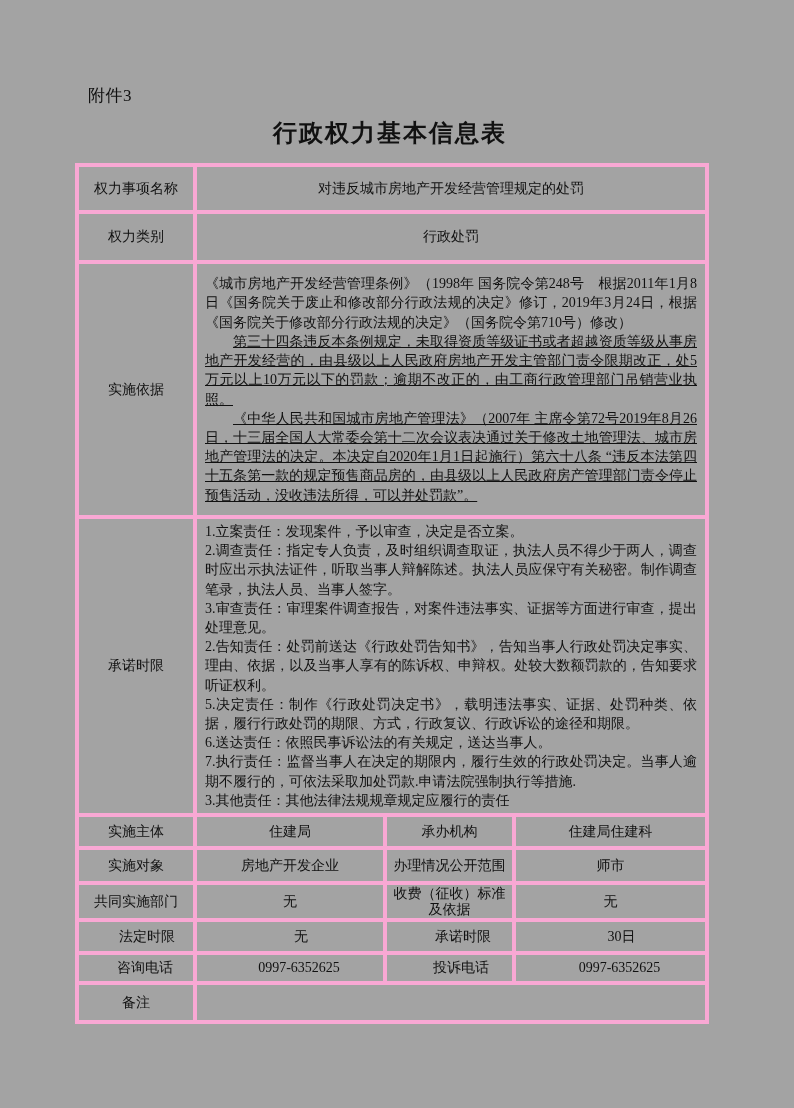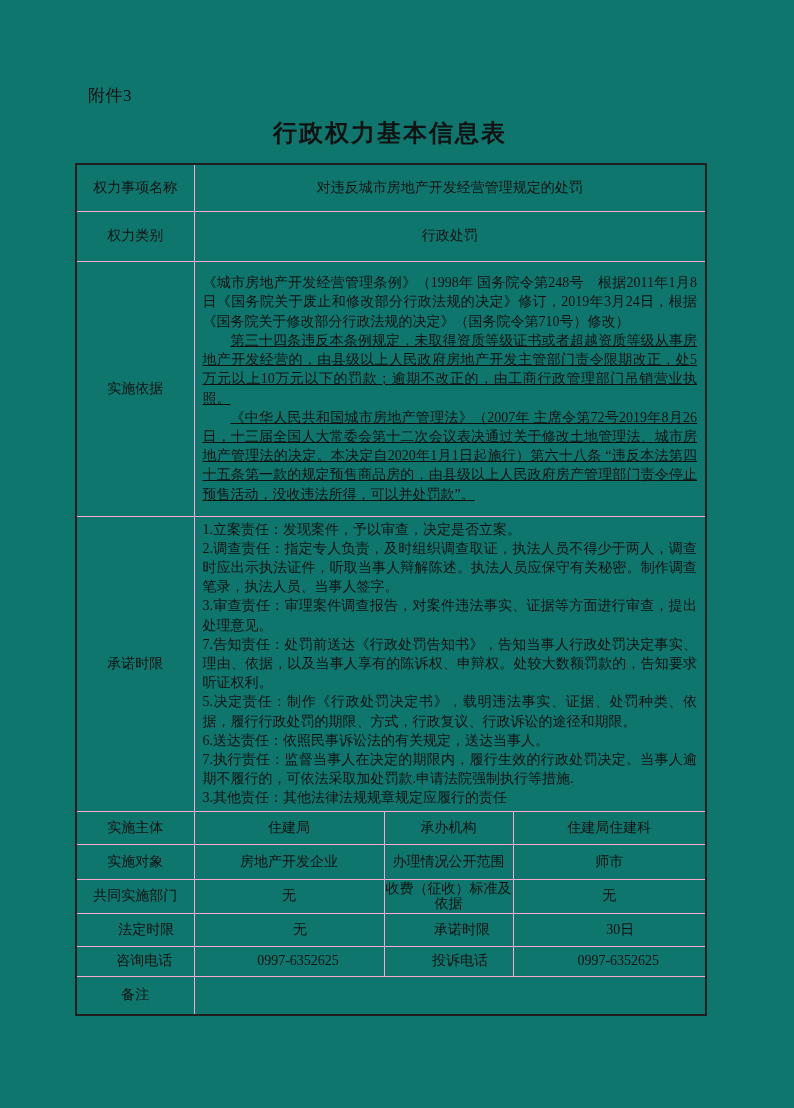--- a/index.html
+++ b/index.html
@@ -2,38 +2,38 @@
 <html><head>
 <meta charset="utf-8">
 <style>
   * { box-sizing: border-box; }
   html, body { margin: 0; padding: 0; background: #ffffff; }
   body {
     width: 794px; height: 1108px;
     font-family: "Liberation Serif", "DejaVu Serif", serif;
     color: #111111;
   }
-  .page { position: relative; width: 794px; height: 1108px; background: #0f766e; overflow: hidden; }
+  .page { position: relative; width: 794px; height: 1108px; background: #a3a3a3; overflow: hidden; }
 
   .attachment-label {
     position: absolute; left: 88px; top: 84px;
     font-size: 17px; letter-spacing: 0.5px;
   }
   .doc-title {
     position: absolute; left: 75px; top: 117px; width: 630px;
     text-align: center; font-size: 24px; font-weight: bold; letter-spacing: 2px;
   }
 
   table.info-table {
     position: absolute; left: 75px; top: 163px;
     width: 630px; border-collapse: collapse; table-layout: fixed;
     border: 2px solid #1f1f1f;
   }
   .info-table td {
-    border: 1px solid #f9a8d4;
+    border: 4px solid #f9a8d4;
     font-size: 14px;
     vertical-align: middle;
     padding: 2px 6px;
     overflow: hidden;
   }
   .c1 { width: 118px; } .c2 { width: 190px; } .c3 { width: 129px; } .c4 { width: 193px; }
 
   td.lbl { text-align: center; }
   td.val { text-align: center; }
   td.lbl-mid { text-align: center; padding: 1px 1px; line-height: 15.5px; }
@@ -94,21 +94,21 @@
         <p class="indent">《中华人民共和国城市房地产管理法》（2007年 主席令第72号2019年8月26日，十三届全国人大常委会第十二次会议表决通过关于修改土地管理法、城市房地产管理法的决定。本决定自2020年1月1日起施行）第六十八条 “违反本法第四十五条第一款的规定预售商品房的，由县级以上人民政府房产管理部门责令停止预售活动，没收违法所得，可以并处罚款”。</p>
       </td>
     </tr>
 
     <tr class="r4">
       <td class="lbl">承诺时限</td>
       <td class="bigtext" colspan="3">
         <div>1.立案责任：发现案件，予以审查，决定是否立案。</div>
         <div>2.调查责任：指定专人负责，及时组织调查取证，执法人员不得少于两人，调查时应出示执法证件，听取当事人辩解陈述。执法人员应保守有关秘密。制作调查笔录，执法人员、当事人签字。</div>
         <div>3.审查责任：审理案件调查报告，对案件违法事实、证据等方面进行审查，提出处理意见。</div>
-        <div>7.告知责任：处罚前送达《行政处罚告知书》，告知当事人行政处罚决定事实、理由、依据，以及当事人享有的陈诉权、申辩权。处较大数额罚款的，告知要求听证权利。</div>
+        <div>2.告知责任：处罚前送达《行政处罚告知书》，告知当事人行政处罚决定事实、理由、依据，以及当事人享有的陈诉权、申辩权。处较大数额罚款的，告知要求听证权利。</div>
         <div>5.决定责任：制作《行政处罚决定书》，载明违法事实、证据、处罚种类、依据，履行行政处罚的期限、方式，行政复议、行政诉讼的途径和期限。</div>
         <div>6.送达责任：依照民事诉讼法的有关规定，送达当事人。</div>
         <div>7.执行责任：监督当事人在决定的期限内，履行生效的行政处罚决定。当事人逾期不履行的，可依法采取加处罚款.申请法院强制执行等措施.</div>
         <div>3.其他责任：其他法律法规规章规定应履行的责任</div>
       </td>
     </tr>
 
     <tr class="r5">
       <td class="lbl">实施主体</td>
       <td class="val">住建局</td>

